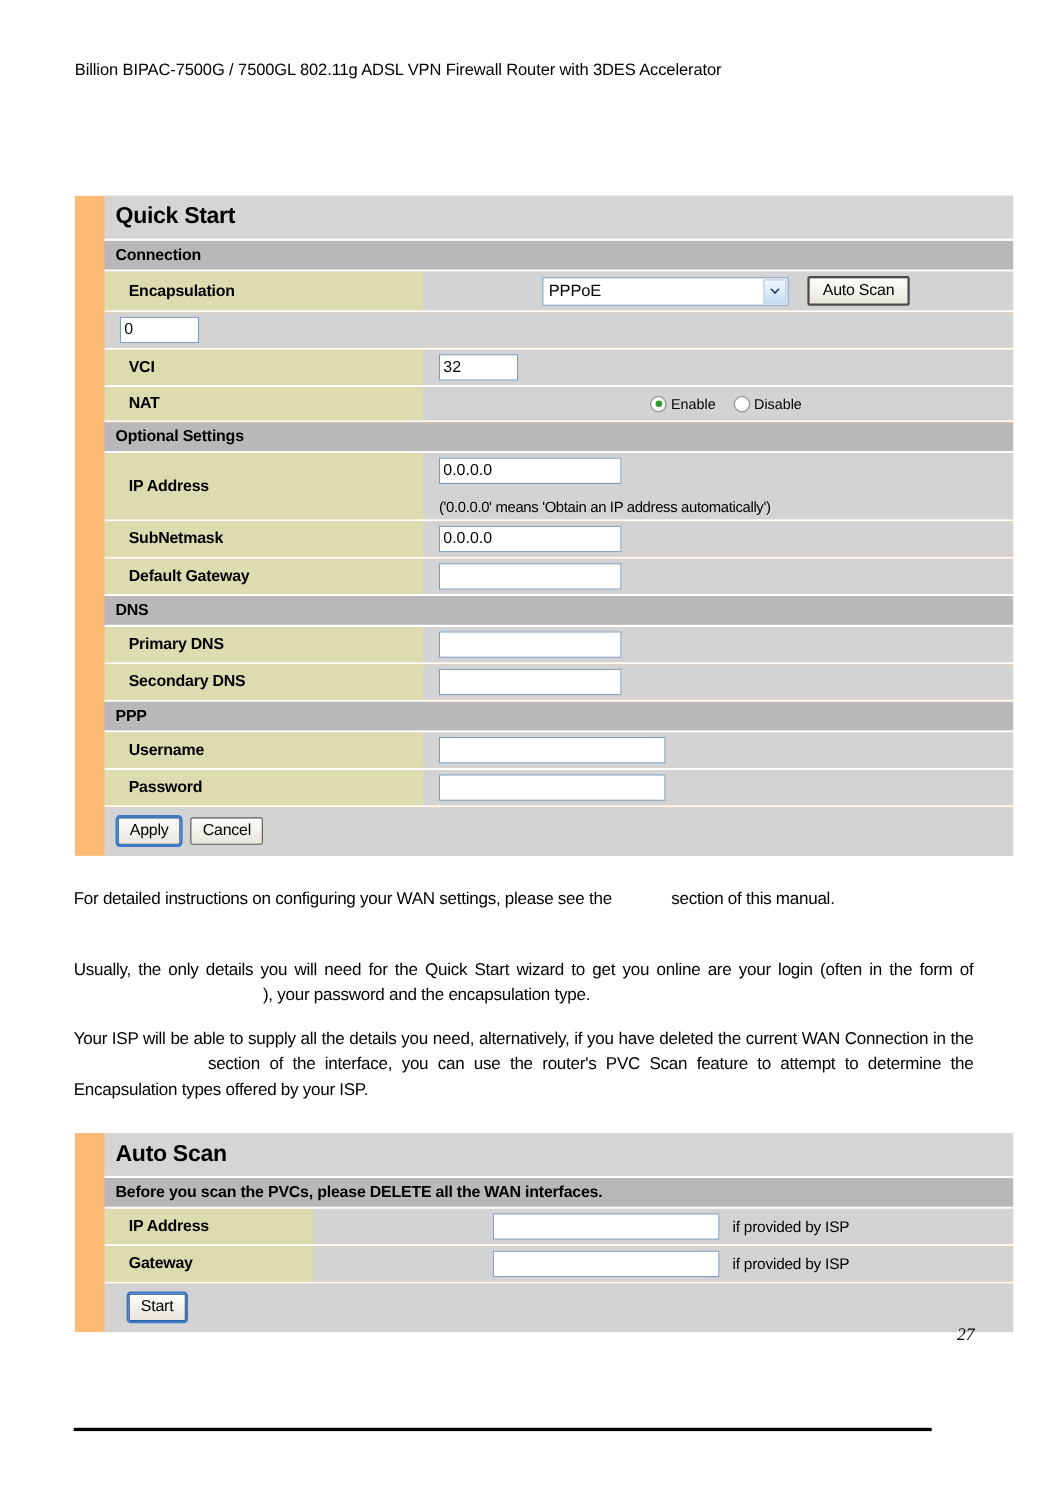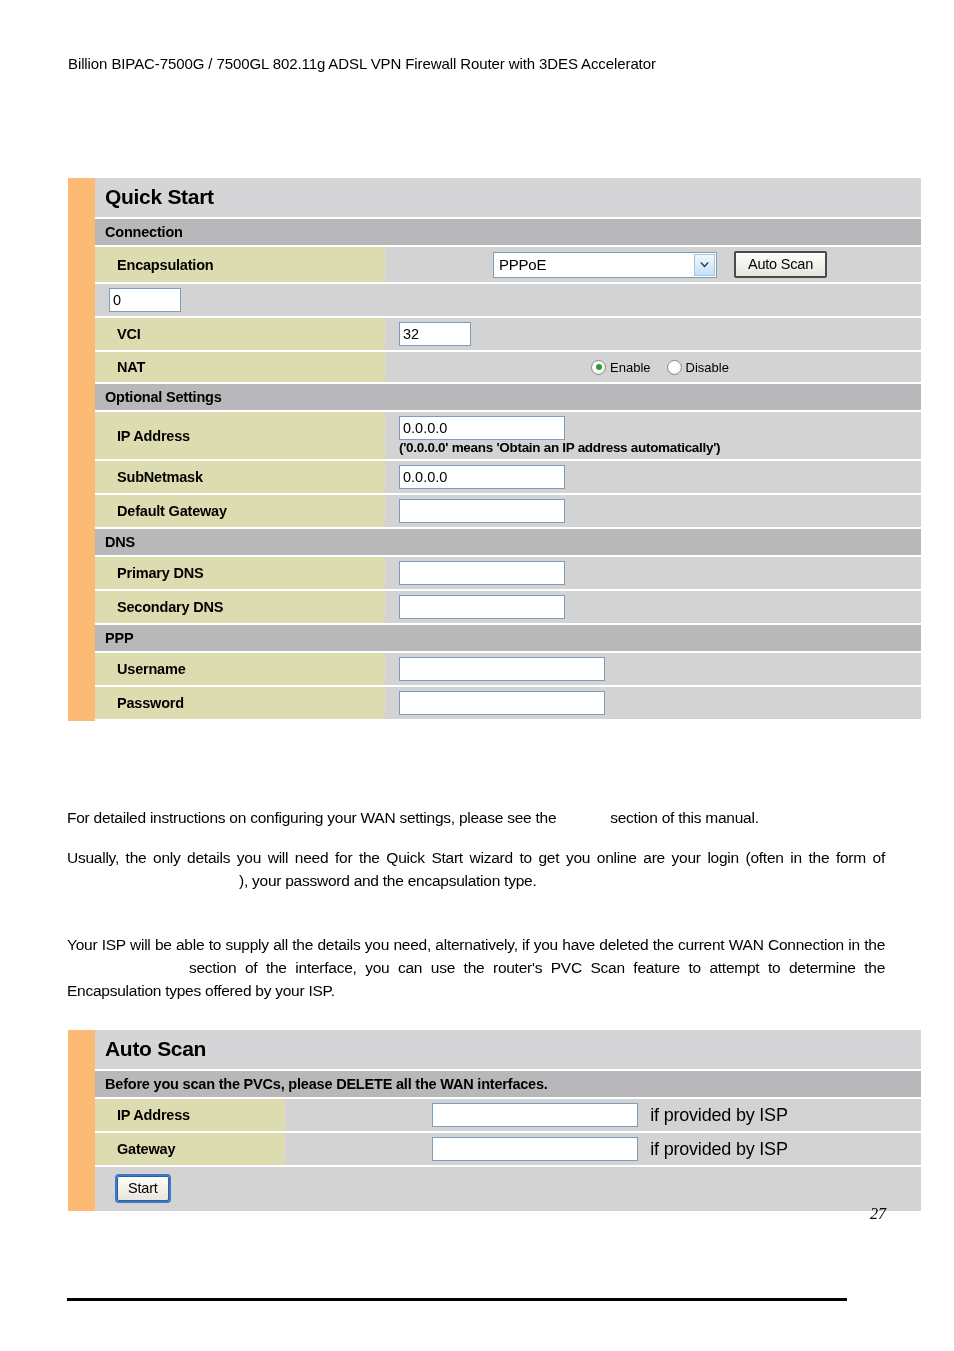--- a/index.html
+++ b/index.html
@@ -184,27 +184,26 @@
   }
   .radio .dot {
     width: 6px;
     height: 6px;
     border-radius: 50%;
     background: #2e9b2e;
   }
 
   .hint {
     font-size: 13.5px;
-    margin-top: 0;
+    margin-top: 13px;
     letter-spacing: -0.3px;
     white-space: nowrap;
-    font-weight: bold;
   }
   .side-note {
-    font-size: 18px;
+    font-size: 14px;
     margin-left: 12px;
     letter-spacing: -0.2px;
   }
 
   
   .para {
     position: absolute;
     left: 67px;
     width: 818px;
     font-size: 15.5px;
@@ -340,27 +339,31 @@
     </div>
   </div>
 
   <div class="row">
     <div class="row-label">Password</div>
     <div class="row-value">
       <input class="txt w-user" type="text" value="" style="">
     </div>
   </div>
 
+  <div class="footer-bar">
+    <button class="btn focus">Apply</button>
+    <button class="btn">Cancel</button>
+  </div>
 </div>
 
 <div class="para" style="top:806px;">
   <span>For detailed instructions on configuring your WAN settings, please see the</span><span class="gap-sm"></span><span>section of this manual.</span>
 </div>
 
-<div class="para" style="top:846px;">
+<div class="para" style="top:870px;">
   <span>Usually, the only details you will need for the Quick Start wizard to get you online are your login (often in the form of</span><span class="gap-md"></span><span>), your password and the encapsulation type.</span>
 </div>
 
 <div class="para" style="top:933px;">
   <span>Your ISP will be able to supply all the details you need, alternatively, if you have deleted the current WAN Connection in the</span><span class="gap-lg"></span><span>section of the interface, you can use the router's PVC Scan feature to attempt to determine the Encapsulation types offered by your ISP.</span>
 </div>
 
 <div class="panel as" style="top:1030px;">
 
   <div class="panel-title">Auto Scan</div>

